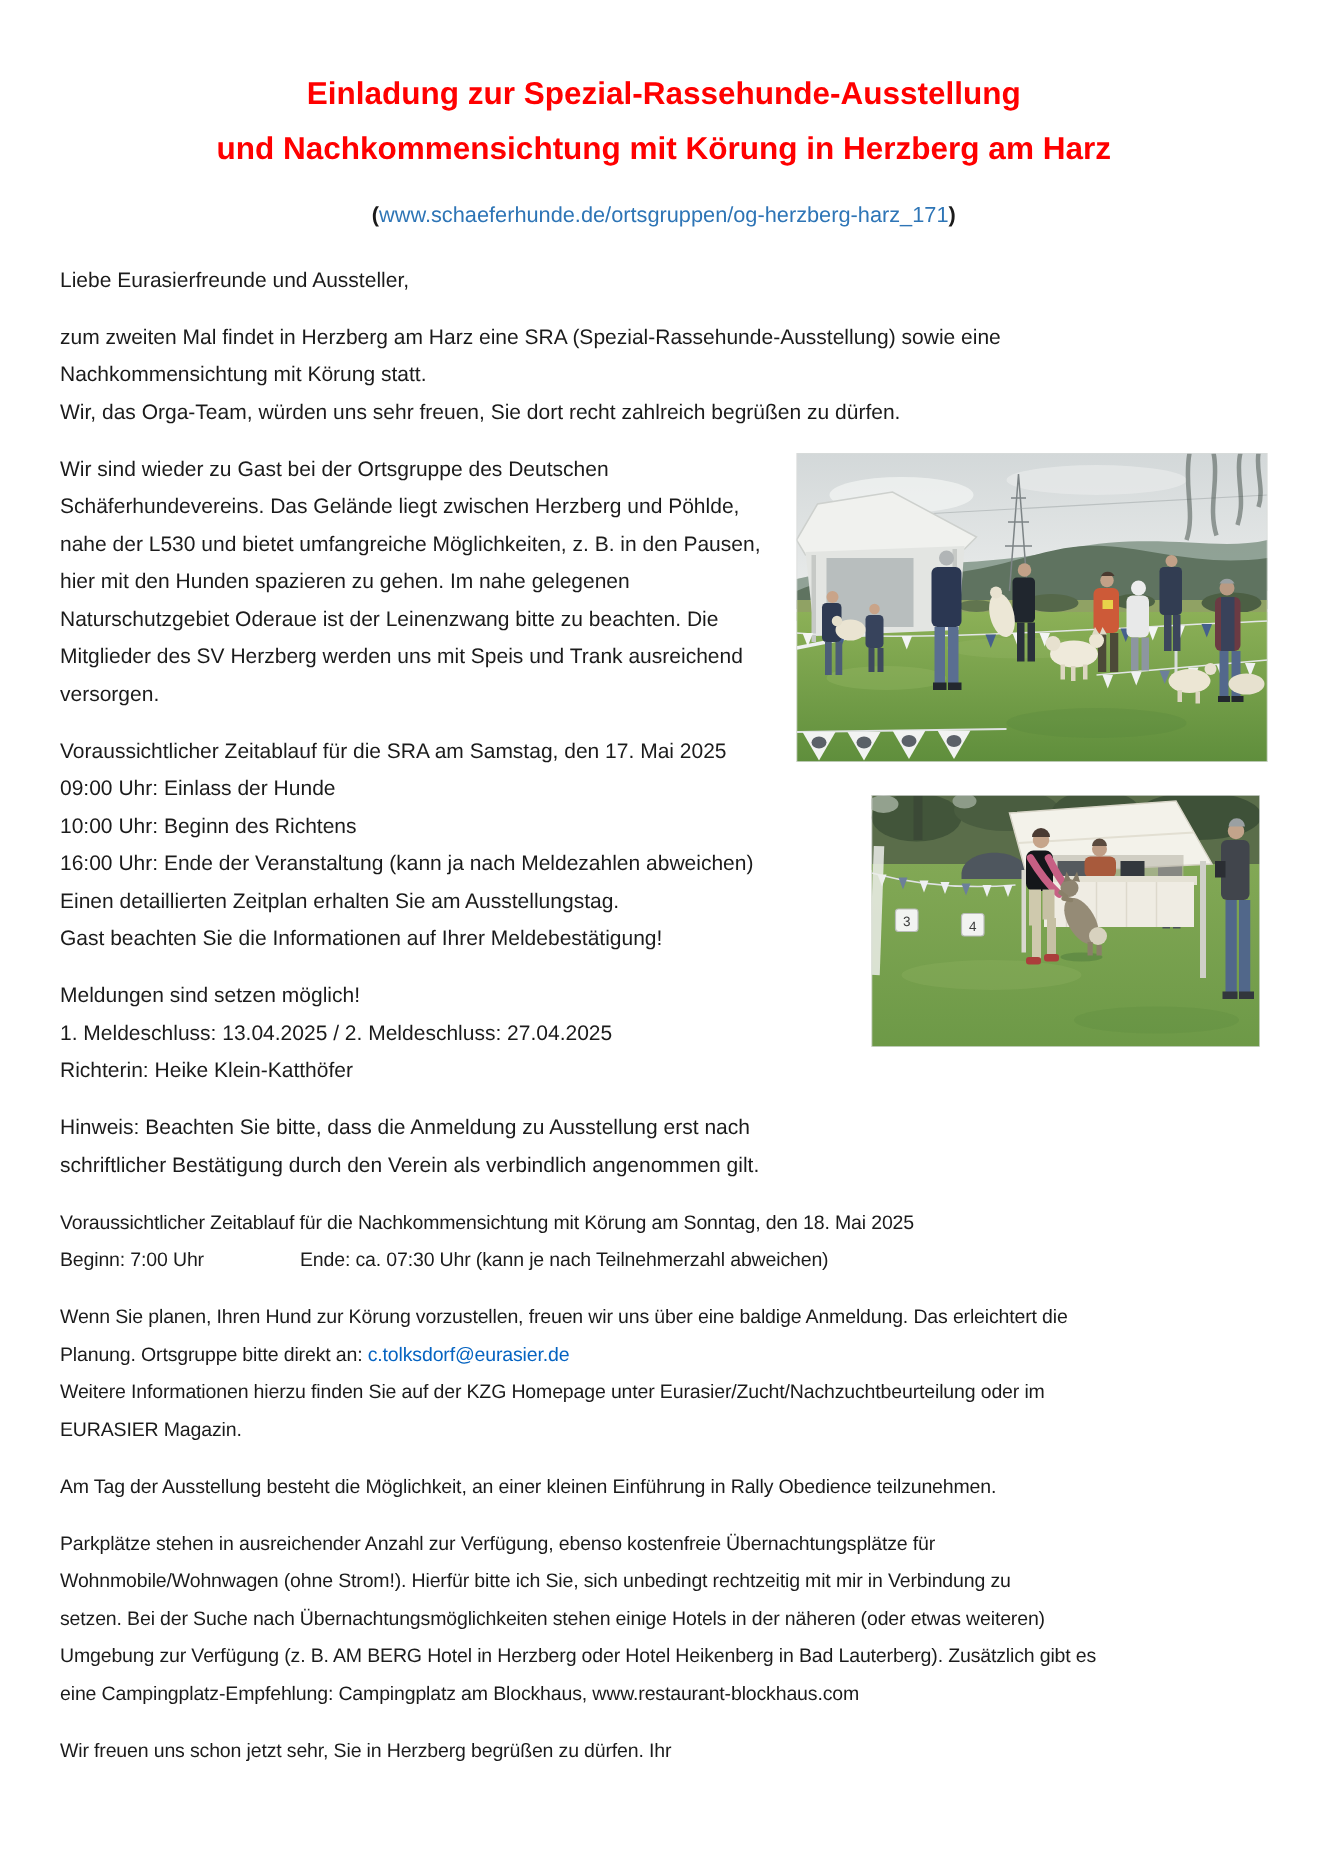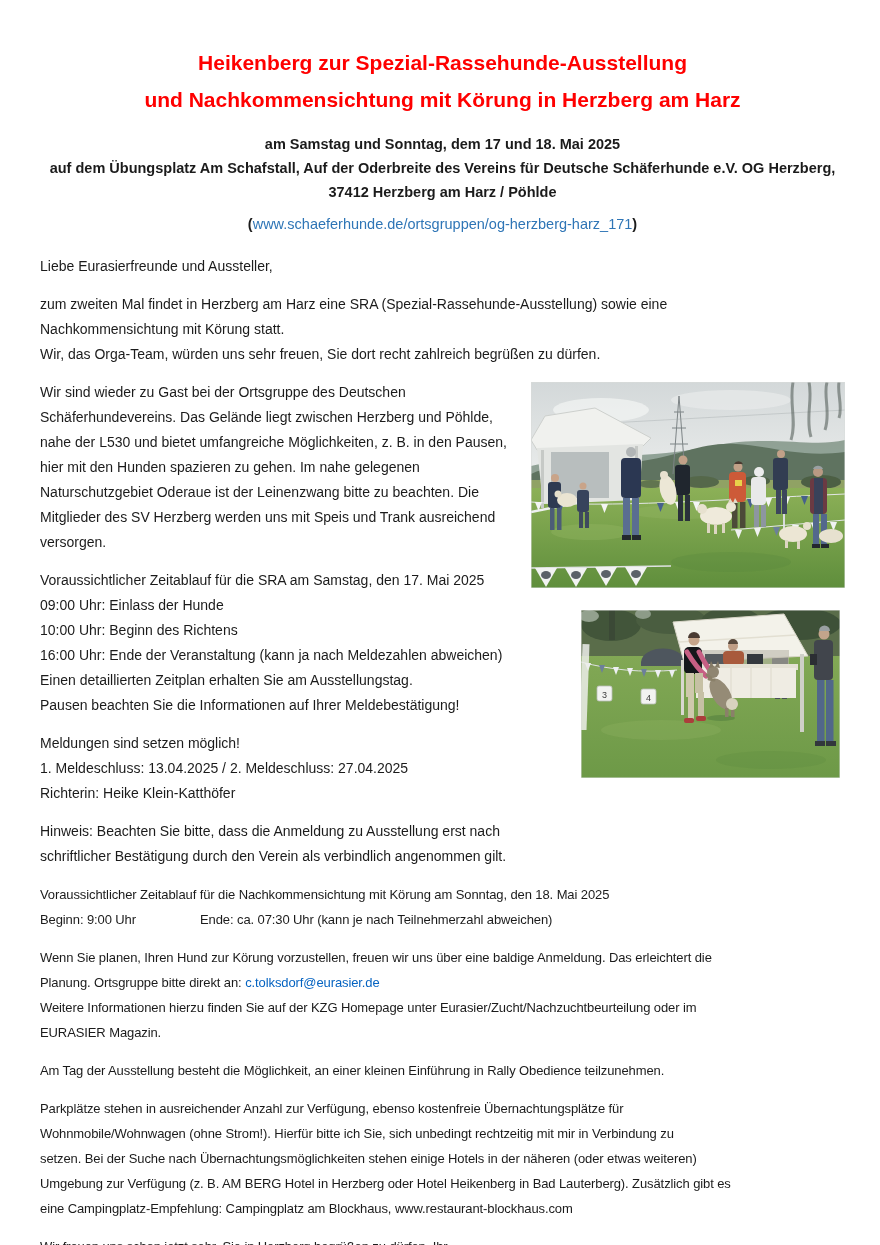--- a/index.html
+++ b/index.html
@@ -48,27 +48,24 @@
   .photo1 svg,.photo2 svg{display:block;width:100%;height:100%;}
   .schedule-line .begin-col{display:inline-block;width:160px;}
   .flow{margin-top:18px;}
 </style>
 </head>
 <body>
 
 <div class="page">
 
   <h1 class="title">
-    <span>Heikenberg zur Spezial-Rassehunde-Ausstellung</span>
+    <span>Einladung zur Spezial-Rassehunde-Ausstellung</span>
     <span>und Nachkommensichtung mit Körung in Herzberg am Harz</span>
   </h1>
 
-  <div class="subhead multiline">am Samstag und Sonntag, dem 17 und 18. Mai 2025
-auf dem Übungsplatz Am Schafstall, Auf der Oderbreite des Vereins für Deutsche Schäferhunde e.V. OG Herzberg,
-37412 Herzberg am Harz / Pöhlde</div>
   <div class="subhead">
     <span>(</span><a class="link-blue">www.schaeferhunde.de/ortsgruppen/og-herzberg-harz_171</a><span>)</span>
   </div>
 
   <div class="flow">
 
     <p class="txt">Liebe Eurasierfreunde und Aussteller,</p>
 
     <p class="txt multiline">zum zweiten Mal findet in Herzberg am Harz eine SRA (Spezial-Rassehunde-Ausstellung) sowie eine
 Nachkommensichtung mit Körung statt.
@@ -332,32 +329,32 @@
 hier mit den Hunden spazieren zu gehen. Im nahe gelegenen
 Naturschutzgebiet Oderaue ist der Leinenzwang bitte zu beachten. Die
 Mitglieder des SV Herzberg werden uns mit Speis und Trank ausreichend
 versorgen.</p>
 
     <div class="txt nomargin b">Voraussichtlicher Zeitablauf für die SRA am Samstag, den 17. Mai 2025</div>
     <div class="txt nomargin multiline">09:00 Uhr: Einlass der Hunde
 10:00 Uhr: Beginn des Richtens
 16:00 Uhr: Ende der Veranstaltung (kann ja nach Meldezahlen abweichen)
 Einen detaillierten Zeitplan erhalten Sie am Ausstellungstag.</div>
-    <div class="txt b">Pausen beachten Sie die Informationen auf Ihrer Meldebestätigung!</div>
+    <div class="txt b">Gast beachten Sie die Informationen auf Ihrer Meldebestätigung!</div>
 
     <div class="txt nomargin b">Meldungen sind setzen möglich!</div>
     <div class="txt multiline">1. Meldeschluss: 13.04.2025 / 2. Meldeschluss: 27.04.2025
 Richterin: Heike Klein-Katthöfer</div>
 
     <p class="txt multiline">Hinweis: Beachten Sie bitte, dass die Anmeldung zu Ausstellung erst nach
 schriftlicher Bestätigung durch den Verein als verbindlich angenommen gilt.</p>
 
     <div class="txt-wide nomargin b">Voraussichtlicher Zeitablauf für die Nachkommensichtung mit Körung am Sonntag, den 18. Mai 2025</div>
     <div class="txt-wide schedule-line">
-      <span class="begin-col">Beginn: 9:00 Uhr</span><span>Ende: ca. 07:30 Uhr (kann je nach Teilnehmerzahl abweichen)</span>
+      <span class="begin-col">Beginn: 7:00 Uhr</span><span>Ende: ca. 07:30 Uhr (kann je nach Teilnehmerzahl abweichen)</span>
     </div>
 
     <div class="txt-wide">
       <div>Wenn Sie planen, Ihren Hund zur Körung vorzustellen, freuen wir uns über eine baldige Anmeldung. Das erleichtert die</div>
       <div><span>Planung. Ortsgruppe bitte direkt an: </span><a class="link-email">c.tolksdorf@eurasier.de</a></div>
       <div>Weitere Informationen hierzu finden Sie auf der KZG Homepage unter Eurasier/Zucht/Nachzuchtbeurteilung oder im</div>
       <div>EURASIER Magazin.</div>
     </div>
 
     <p class="txt-wide b">Am Tag der Ausstellung besteht die Möglichkeit, an einer kleinen Einführung in Rally Obedience teilzunehmen.</p>

